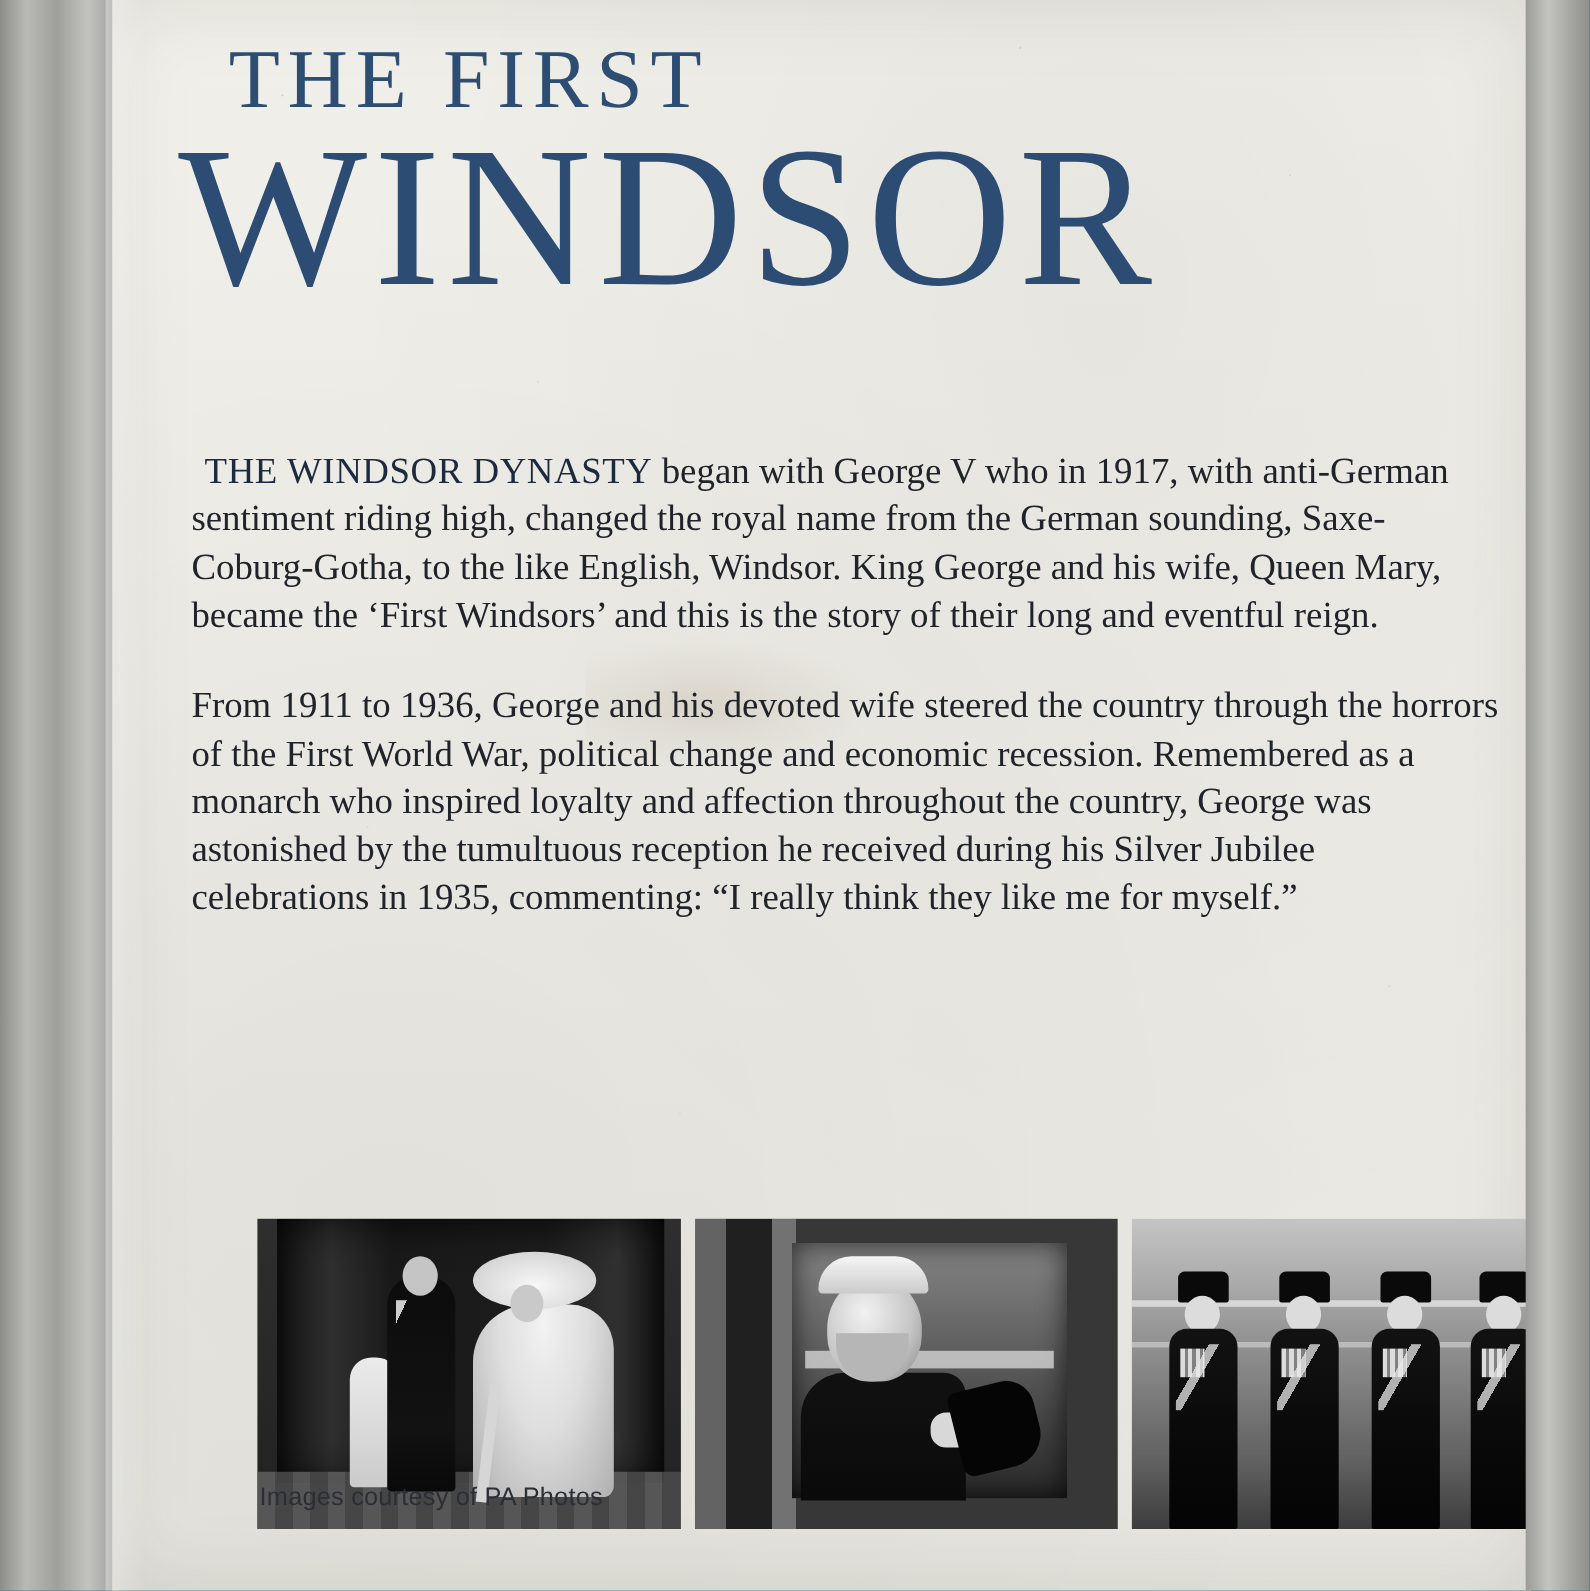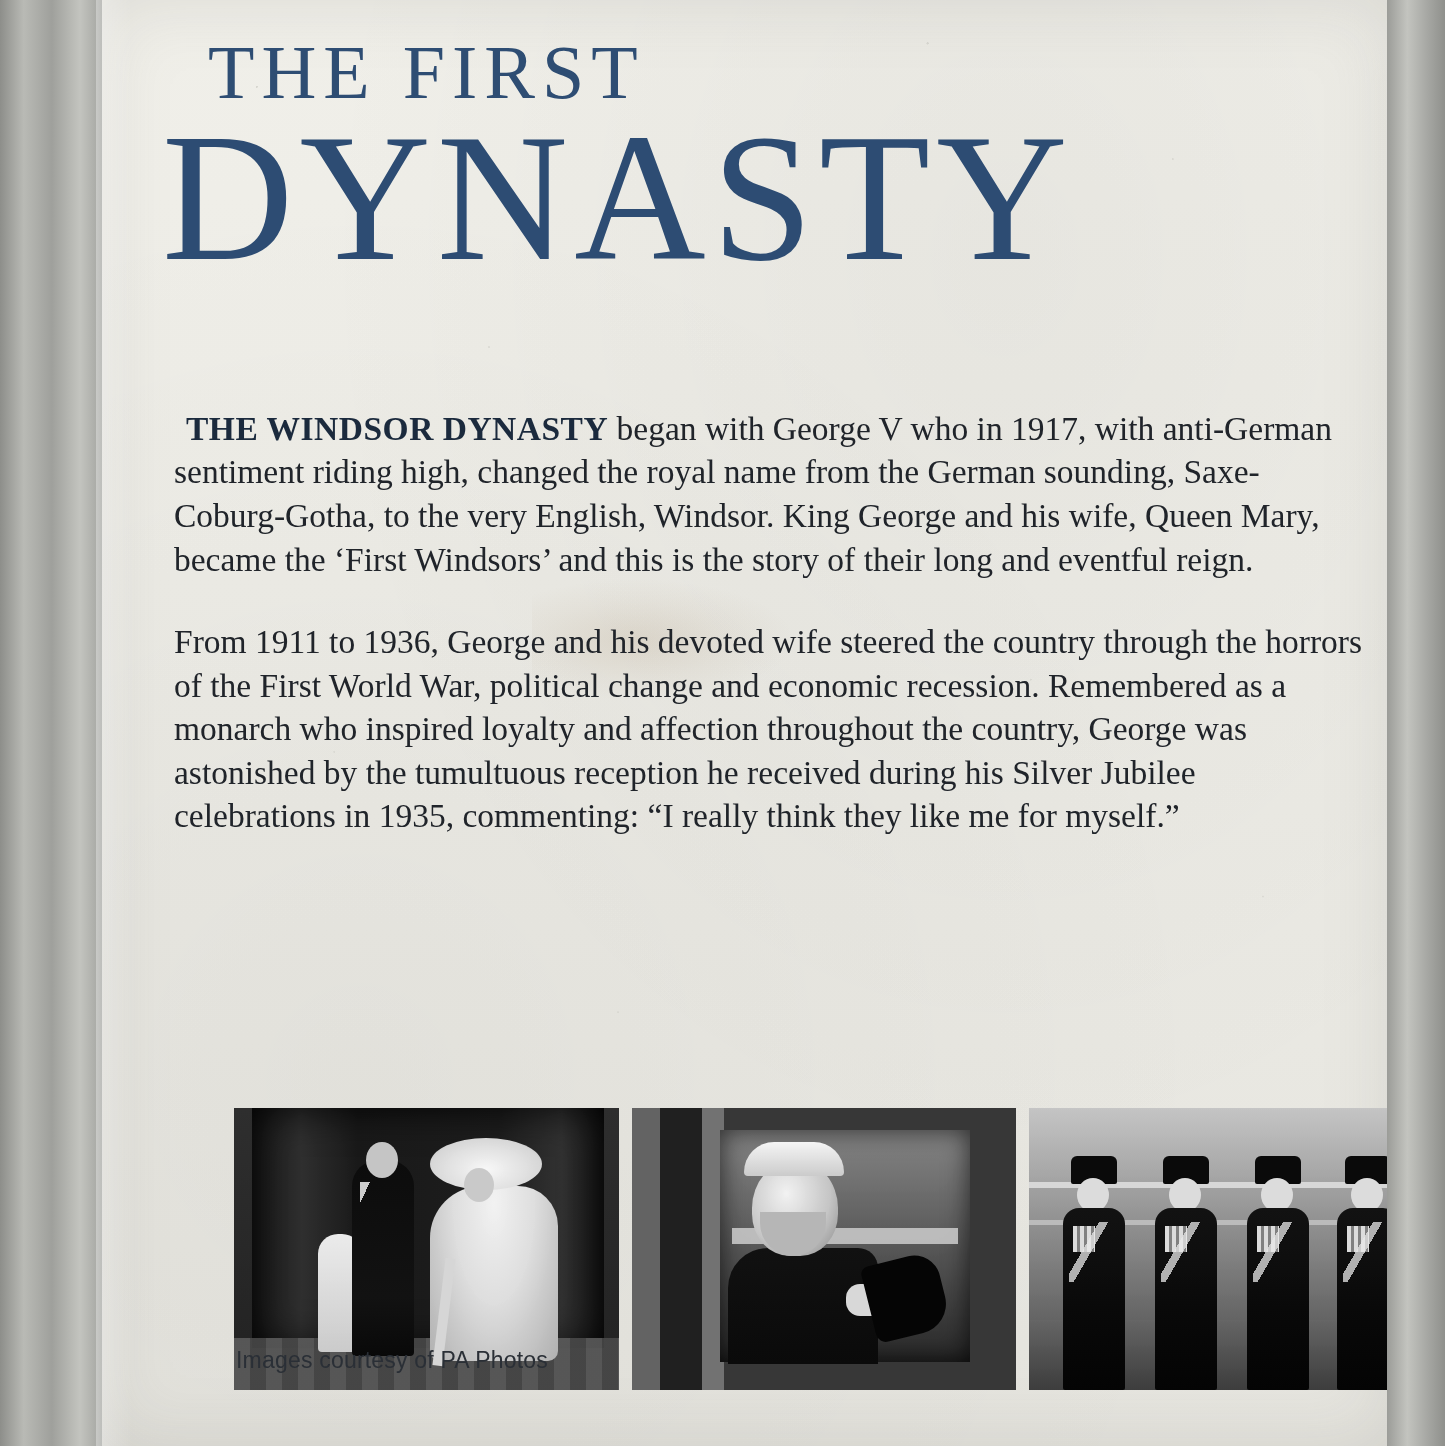--- a/index.html
+++ b/index.html
@@ -107,21 +107,21 @@
     color: #20242a;
     font-size: 33.5px;
     line-height: 1.30;
     font-family: "Liberation Serif", serif;
   }
   #para1 { margin-top: 122px; text-indent: 12px; }
   #para2 { margin-top: 39px; }
   .lead {
     font-variant: small-caps;
     letter-spacing: 0.5px;
-    font-weight: 700;
+    font-weight: 400;
     color: #1b2a3d;
   }
 
   #photos {
     position: absolute;
     left: 132px;
     top: 1108px;
     width: 1180px;
     height: 282px;
     display: flex;
@@ -301,23 +301,23 @@
 <body>
 
 <div id="case">
   <div id="sleeve">
     <div id="speckle"></div>
     <div id="stain"></div>
 
     <div id="content">
 
       <div class="title-small">THE FIRST</div>
-      <div class="title-big">DYNASTY</div>
-
-      <p id="para1" class="body-block"><span class="lead">THE WINDSOR DYNASTY</span><span> began with George V who in 1917, with anti-German sentiment riding high, changed the royal name from the German sounding, Saxe-Coburg-Gotha, to the very English, Windsor. King George and his wife, Queen Mary, became the ‘First Windsors’ and this is the story of their long and eventful reign.</span></p>
+      <div class="title-big">WINDSOR</div>
+
+      <p id="para1" class="body-block"><span class="lead">THE WINDSOR DYNASTY</span><span> began with George V who in 1917, with anti-German sentiment riding high, changed the royal name from the German sounding, Saxe-Coburg-Gotha, to the like English, Windsor. King George and his wife, Queen Mary, became the ‘First Windsors’ and this is the story of their long and eventful reign.</span></p>
 
       <p id="para2" class="body-block">From 1911 to 1936, George and his devoted wife steered the country through the horrors of the First World War, political change and economic recession. Remembered as a monarch who inspired loyalty and affection throughout the country, George was astonished by the tumultuous reception he received during his Silver Jubilee celebrations in 1935, commenting: “I really think they like me for myself.”</p>
 
     </div>
 
     <div id="photos">
 
       <div class="photo p1">
         <div class="doorframe"></div>
         <div class="floor"></div>

